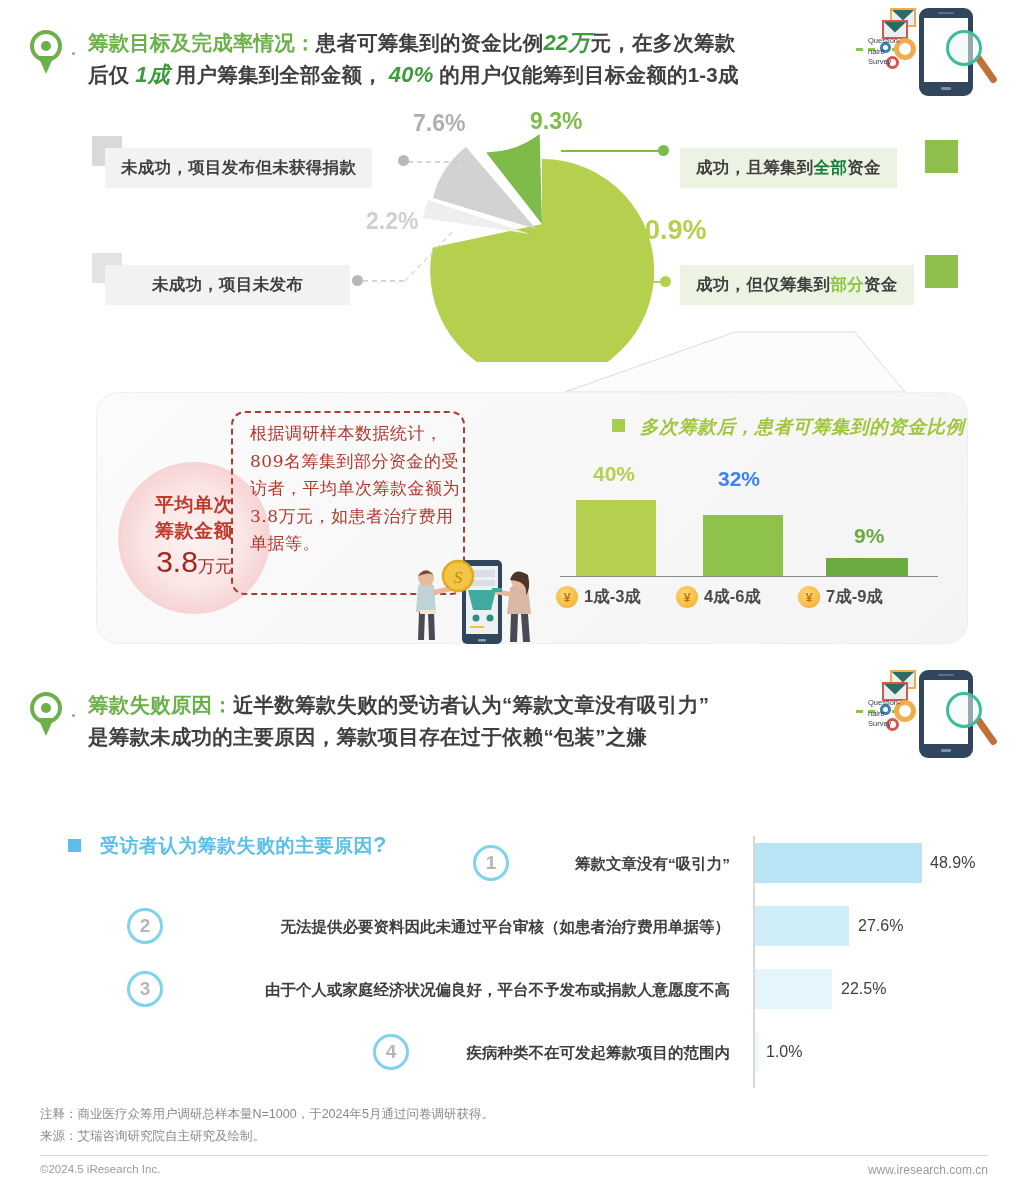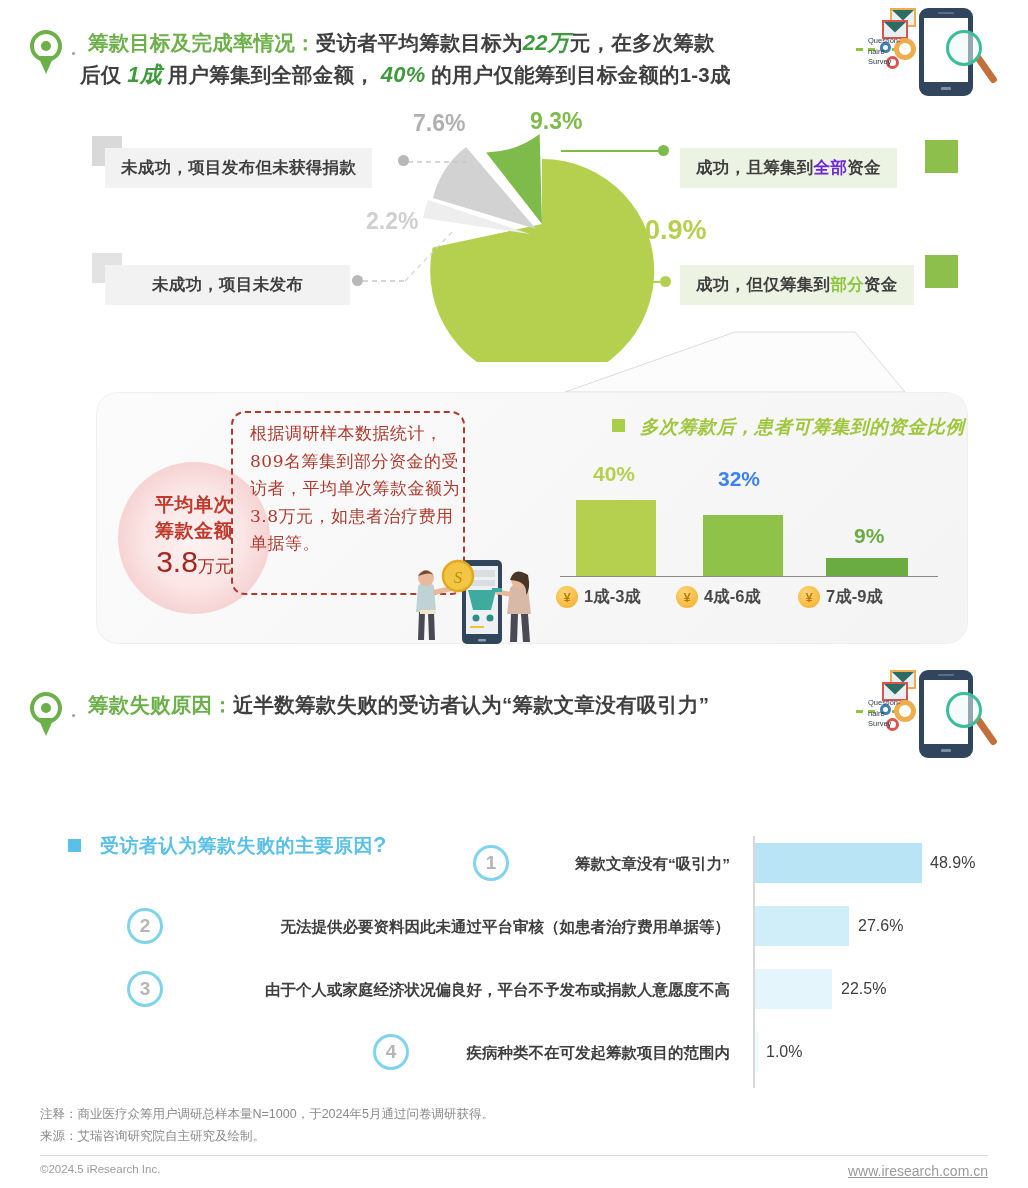--- a/index.html
+++ b/index.html
@@ -131,37 +131,37 @@
   }
   .hlabel{position:absolute;font-size:15.5px;font-weight:bold;color:#3f3f3f;white-space:nowrap;text-align:right;}
   .hbar{position:absolute;height:40px;}
   .hval{position:absolute;font-size:16px;color:#3f3f3f;white-space:nowrap;}
   .axis-v{position:absolute;left:753px;top:836px;width:1.6px;height:252px;background:#d8d8d8;}
 
   
   .note{position:absolute;left:40px;font-size:12.5px;color:#8a8a8a;line-height:20px;white-space:nowrap;}
   .frule{position:absolute;left:40px;top:1155px;width:948px;height:1px;background:#d9d9d9;}
   .fleft{position:absolute;left:40px;top:1163px;font-size:11.5px;color:#9b9b9b;}
-  .fright{position:absolute;right:40px;top:1163px;font-size:14px;color:#9b9b9b;text-decoration:underline;}
+  .fright{position:absolute;right:40px;top:1163px;font-size:12px;color:#9b9b9b;}
 </style>
 </head>
 <body>
 
 <div class="sec-head" style="top:0;height:110px;">
   <div class="pin" style="left:30px;top:30px;">
     <div class="pin-body"></div>
       <div class="pin-dot"></div>
       <div class="pin-tail"></div>
   </div>
   <div class="pin-dotsmall" style="left:72px;top:52px;"></div>
 
   <div class="headline" style="left:88px;top:28px;">
-    <span class="hl-green">筹款目标及完成率情况：</span><span>受访者平均筹款目标为</span><span class="hl-num">22万</span><span>元，在多次筹款</span>
-  </div>
-  <div class="headline" style="left:80px;top:60px;">
+    <span class="hl-green">筹款目标及完成率情况：</span><span>患者可筹集到的资金比例</span><span class="hl-num">22万</span><span>元，在多次筹款</span>
+  </div>
+  <div class="headline" style="left:88px;top:60px;">
     <span>后仅</span>
     <span class="hl-num">1成</span>
     <span>用户筹集到全部金额，</span>
     <span class="hl-num">40%</span>
     <span>的用户仅能筹到目标金额的1-3成</span>
   </div>
 
   <div class="survey-ill" style="left:862px;top:2px;">
     <div class="dashline"></div>
     <div class="dashline2"></div>
@@ -222,21 +222,21 @@
   <div class="leader-dot" style="left:352px;top:275px;background:#b8b8b8;"></div>
 
   <div class="sq" style="left:92px;top:136px;width:30px;height:30px;background:#d9d9d9;"></div>
   <div class="sq" style="left:92px;top:253px;width:30px;height:30px;background:#e3e3e3;"></div>
   <div class="sq" style="left:925px;top:140px;width:33px;height:33px;background:#8cbf4c;"></div>
   <div class="sq" style="left:925px;top:255px;width:33px;height:33px;background:#8cbf4c;"></div>
 
   <div class="chip chip-gray" style="left:105px;top:148px;">未成功，项目发布但未获得捐款</div>
   <div class="chip chip-gray" style="left:105px;top:265px;width:213px;text-align:center;">未成功，项目未发布</div>
 
-  <div class="chip chip-green" style="left:680px;top:148px;"><span>成功，且筹集到</span><span style="color:#6d28d9;">全部</span><span>资金</span></div>
+  <div class="chip chip-green" style="left:680px;top:148px;"><span>成功，且筹集到</span><span style="color:#15803d;">全部</span><span>资金</span></div>
 
   <div class="chip chip-green" style="left:680px;top:265px;"><span>成功，但仅筹集到</span><span style="color:#8cc63f;">部分</span><span>资金</span></div>
 </div>
 
 <svg class="connector">
   <polygon points="175,2 295,2 345,62 5,62" fill="#fcfcfc" stroke="#dcdcdc" stroke-width="1"></polygon>
 </svg>
 
 <div class="card"></div>
 
@@ -312,20 +312,21 @@
   <div class="pin" style="left:30px;top:22px;">
     <div class="pin-body"></div>
       <div class="pin-dot"></div>
       <div class="pin-tail"></div>
   </div>
   <div class="pin-dotsmall" style="left:72px;top:44px;"></div>
 
   <div class="headline" style="left:88px;top:20px;">
     <span class="hl-green">筹款失败原因：</span><span>近半数筹款失败的受访者认为“筹款文章没有吸引力”</span>
   </div>
+  <div class="headline" style="left:88px;top:52px;">是筹款未成功的主要原因，筹款项目存在过于依赖“包装”之嫌</div>
 
   <div class="survey-ill" style="left:862px;top:-6px;">
     <div class="dashline"></div>
     <div class="dashline2"></div>
     <div class="env1">
         <i></i>
         <b></b>
       </div>
     <div class="env2">
         <i></i>

